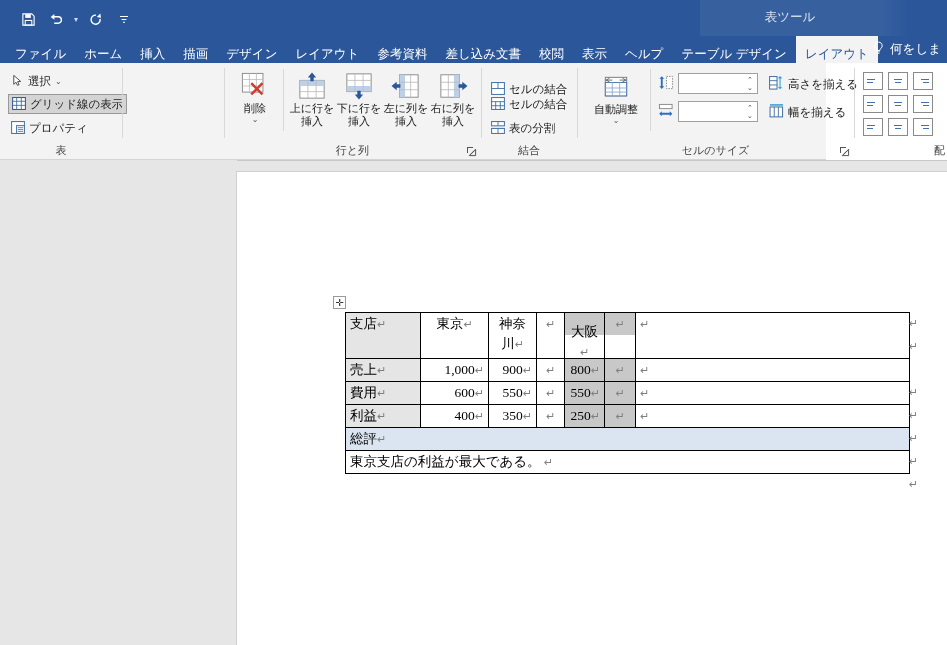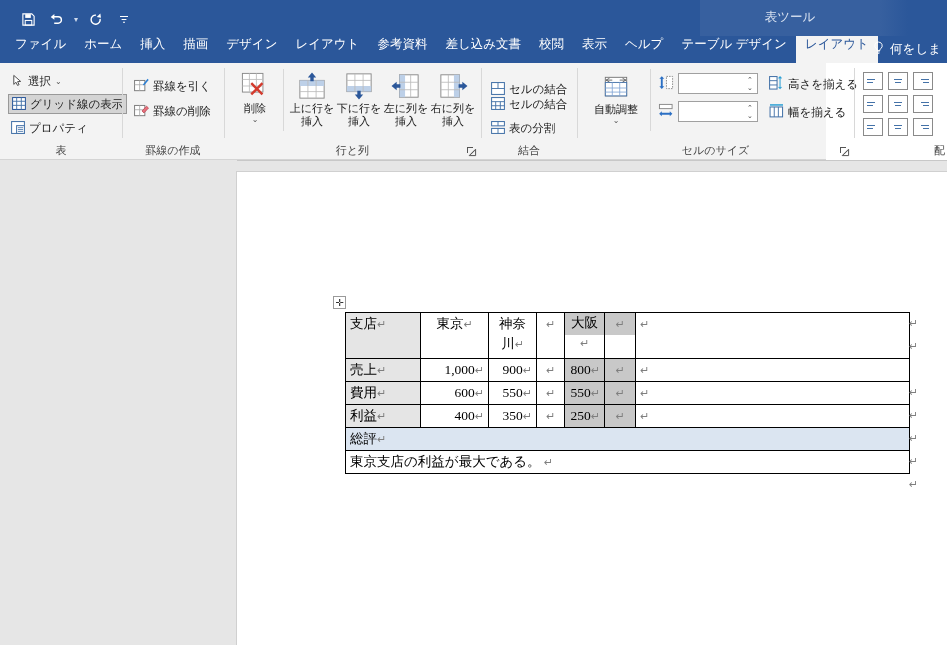--- a/index.html
+++ b/index.html
@@ -43,21 +43,21 @@
     color:#ffffff; font-size:13px; letter-spacing:0.2px;
   }
 
   
   .tabstrip {
     position:absolute; left:0; top:36px; width:947px; height:27px;
     background:#2b579a;
   }
   .tabs { position:absolute; left:6px; top:0; display:flex; height:27px; align-items:stretch; }
   .tab {
-    padding:0 9px; display:flex; align-items:flex-start; color:#ffffff;
+    padding:0 9px; display:flex; align-items:flex-end; color:#ffffff;
     font-size:12.5px; white-space:nowrap; cursor:default;
   }
   .tab.ctx { color:#ffffff; }
   .tab.active {
     background:#f3f3f3; color:#2b579a;
   }
   .tellme {
     position:absolute; right:2px; top:0; height:27px; display:flex; align-items:center; gap:5px;
     color:#ffffff; font-size:12.5px; padding-right:4px;
   }
@@ -269,43 +269,20 @@
             <path d="M7.4 7.2h5.6M7.4 9.2h5.6M7.4 11.2h5.6" stroke="#4472a8" stroke-width="0.9"></path>
           </svg>
       </span>
       <span>プロパティ</span>
     </div>
 
     <div class="grp-label">表</div>
   </div>
   <div class="grp-sep" style="left:122px;"></div>
 
-  <div class="grp" style="left:123px; width:100px;">
-    <div class="smbtn" style="left:8px; top:13px;">
-      <span class="ico">
-        <svg width="15" height="14" viewBox="0 0 16 15">
-            <rect x="0.6" y="2.6" width="11" height="11" fill="#fff" stroke="#777" stroke-width="1"></rect>
-            <path d="M0.6 7.2h11M6 2.6v11" stroke="#aaa" stroke-width="0.9"></path>
-            <path d="M9.5 7 14.5.9l1.2 1.2L10.7 8z" fill="#2b7fd4"></path>
-          </svg>
-      </span>
-      <span>罫線を引く</span>
-    </div>
-    <div class="smbtn" style="left:8px; top:38px;">
-      <span class="ico">
-        <svg width="15" height="14" viewBox="0 0 16 15">
-            <rect x="0.6" y="2.6" width="11" height="11" fill="#fff" stroke="#777" stroke-width="1"></rect>
-            <path d="M0.6 7.2h11M6 2.6v11" stroke="#aaa" stroke-width="0.9"></path>
-            <path d="M8.5 8.6 13.4 3.4l2.1 2-4.9 5.2z" fill="#e8717d" stroke="#b8434f" stroke-width="0.8"></path>
-          </svg>
-      </span>
-      <span>罫線の削除</span>
-    </div>
-    <div class="grp-label">罫線の作成</div>
-  </div>
   <div class="grp-sep" style="left:224px;"></div>
 
   <div class="grp" style="left:225px; width:255px;">
     <div class="bigbtn" style="left:6px; top:7px; width:48px;">
       <span class="ico">
         <svg width="30" height="28" viewBox="0 0 32 30">
             <rect x="2.5" y="1.5" width="22" height="20" fill="#fff" stroke="#888" stroke-width="1"></rect>
             <path d="M2.5 8h22M2.5 15h22M10 1.5v20M17.5 1.5v20" stroke="#bbb" stroke-width="0.9"></path>
             <path d="M12 12 24 24M24 12 12 24" stroke="#d33b2e" stroke-width="2.6"></path>
           </svg>
@@ -545,21 +522,21 @@
             <col style="width:274px">
         </colgroup>
         <tbody>
 
           <tr>
             <td class="c-label" style="height:46px;"><span>支店</span><span class="pm">↵</span></td>
             <td class="ctr"><span>東京</span><span class="pm">↵</span></td>
             <td class="ctr"><span>神奈川</span><span class="pm">↵</span></td>
             <td class="ctr"><span class="pm">↵</span></td>
             <td class="ctr" style="padding:0;">
-              <div class="c-sel" style="height:22px; line-height:20px; padding:0 4px;"><span>大阪</span><span class="pm">↵</span></div>
+              <div class="c-sel" style="height:22px; line-height:20px; padding:9px 4px;"><span>大阪</span><span class="pm">↵</span></div>
             </td>
             <td class="ctr" style="padding:0;">
               <div class="c-sel" style="height:22px; line-height:20px; padding:1px 4px;"><span class="pm">↵</span></div>
             </td>
             <td><span class="pm">↵</span></td>
           </tr>
 
           <tr>
             <td class="c-label"><span>売上</span><span class="pm">↵</span></td>
             <td class="num"><span>1,000</span><span class="pm">↵</span></td>

